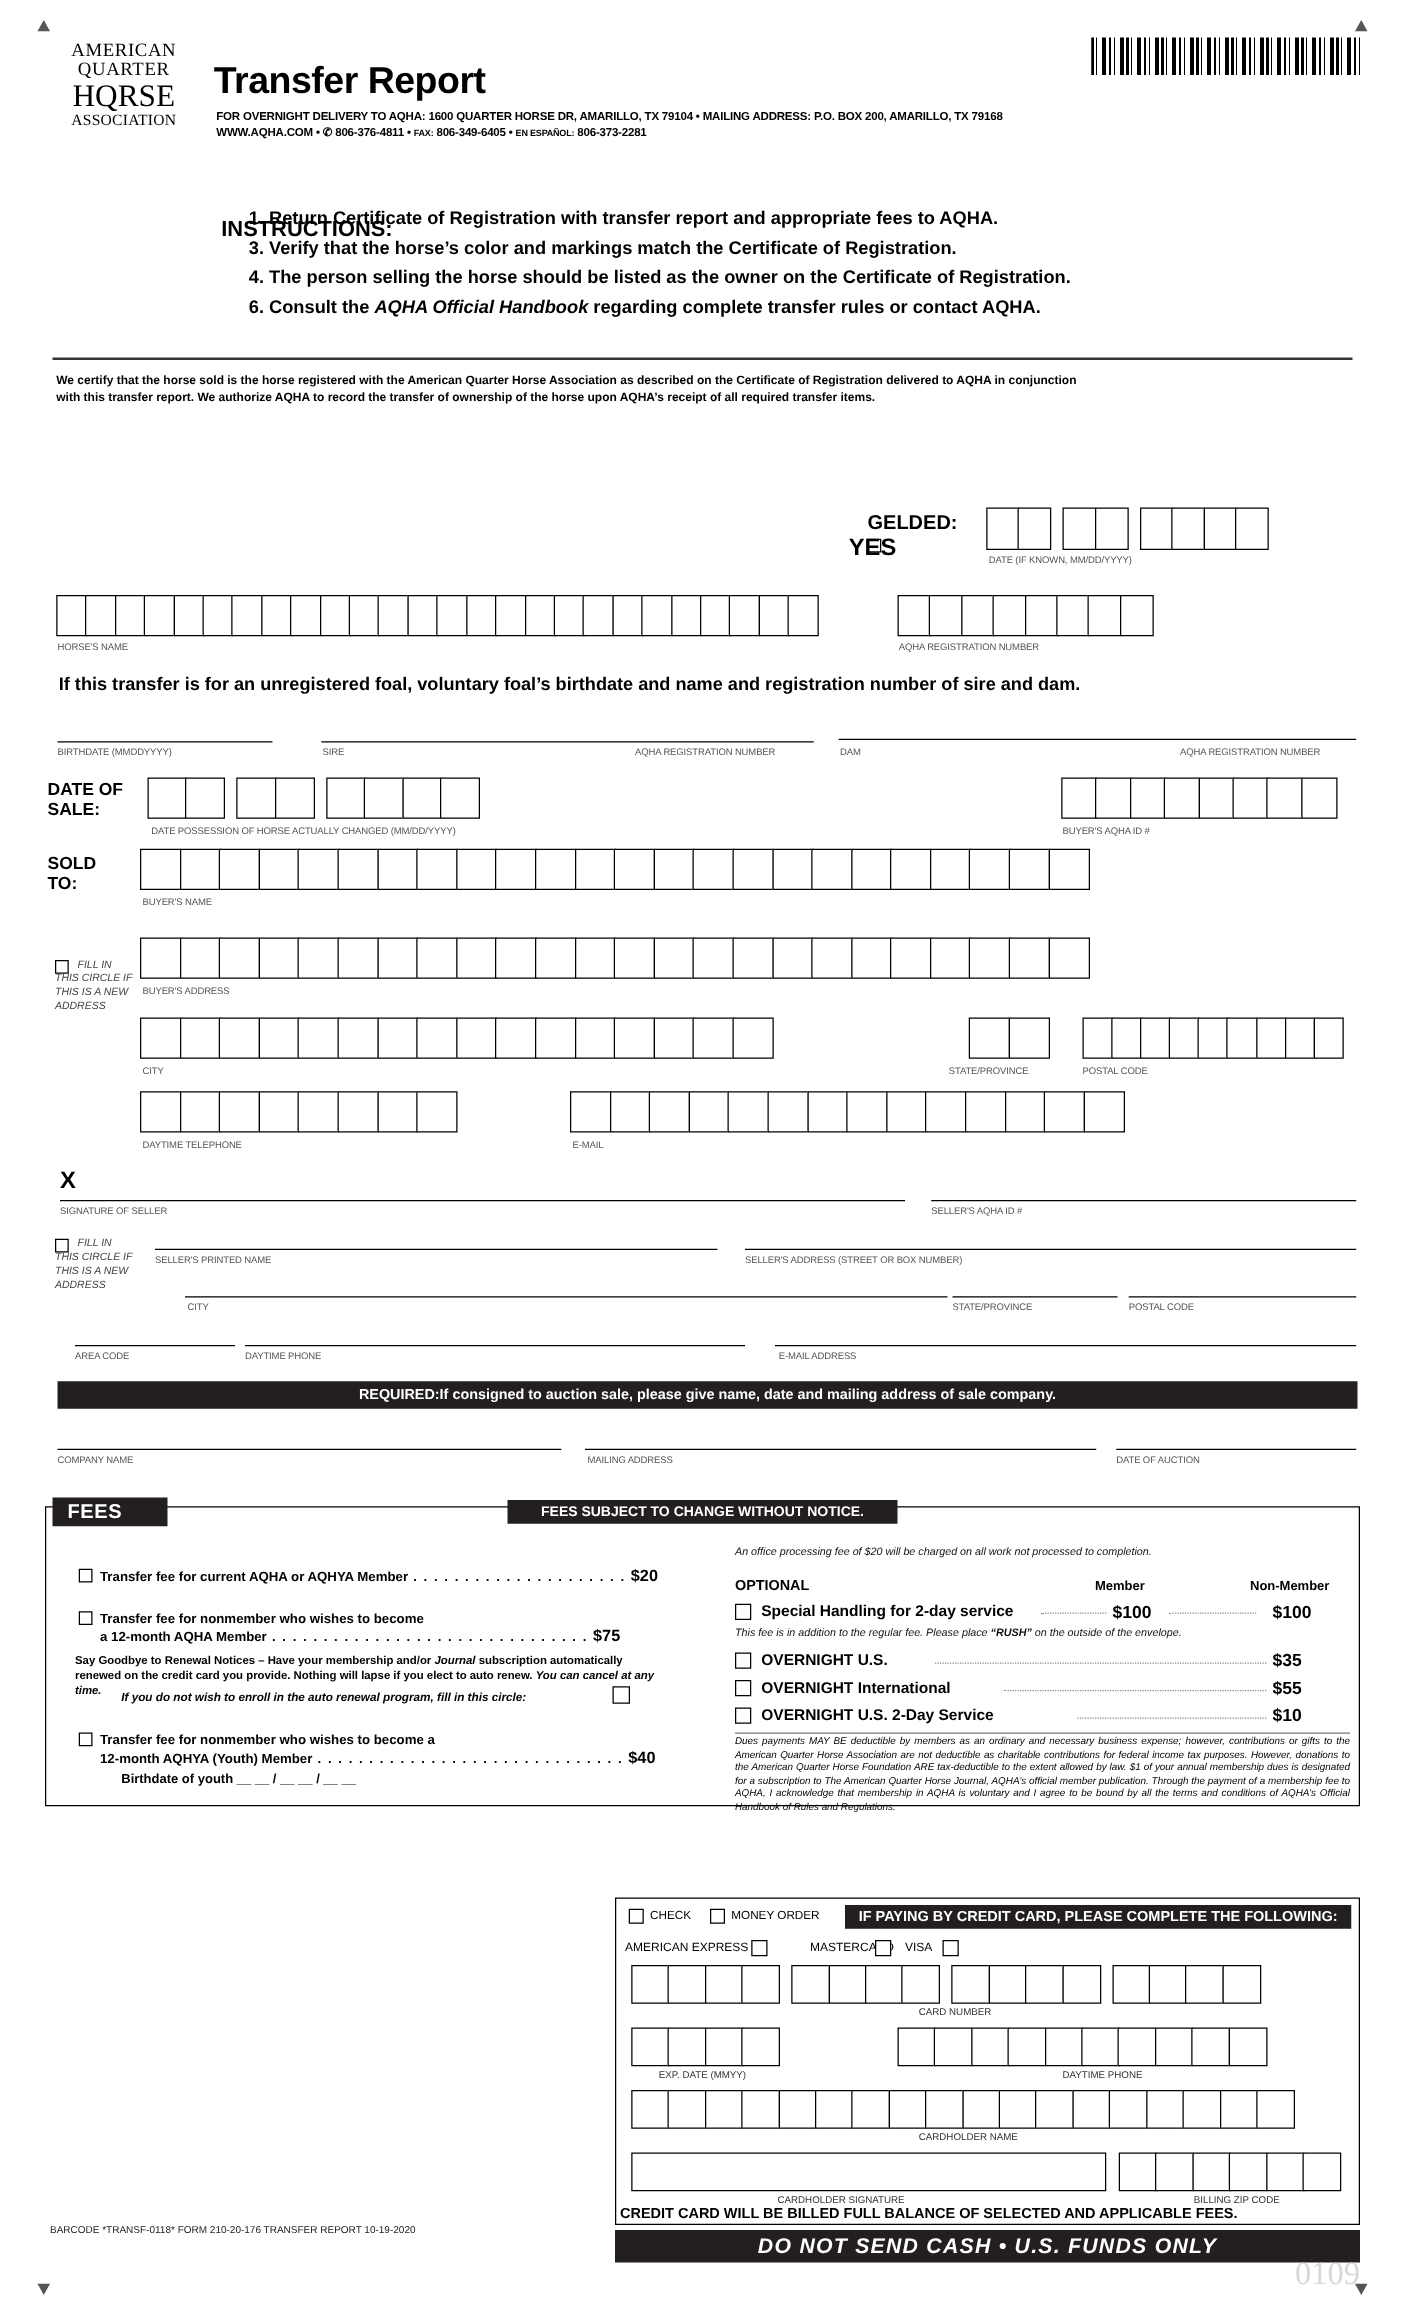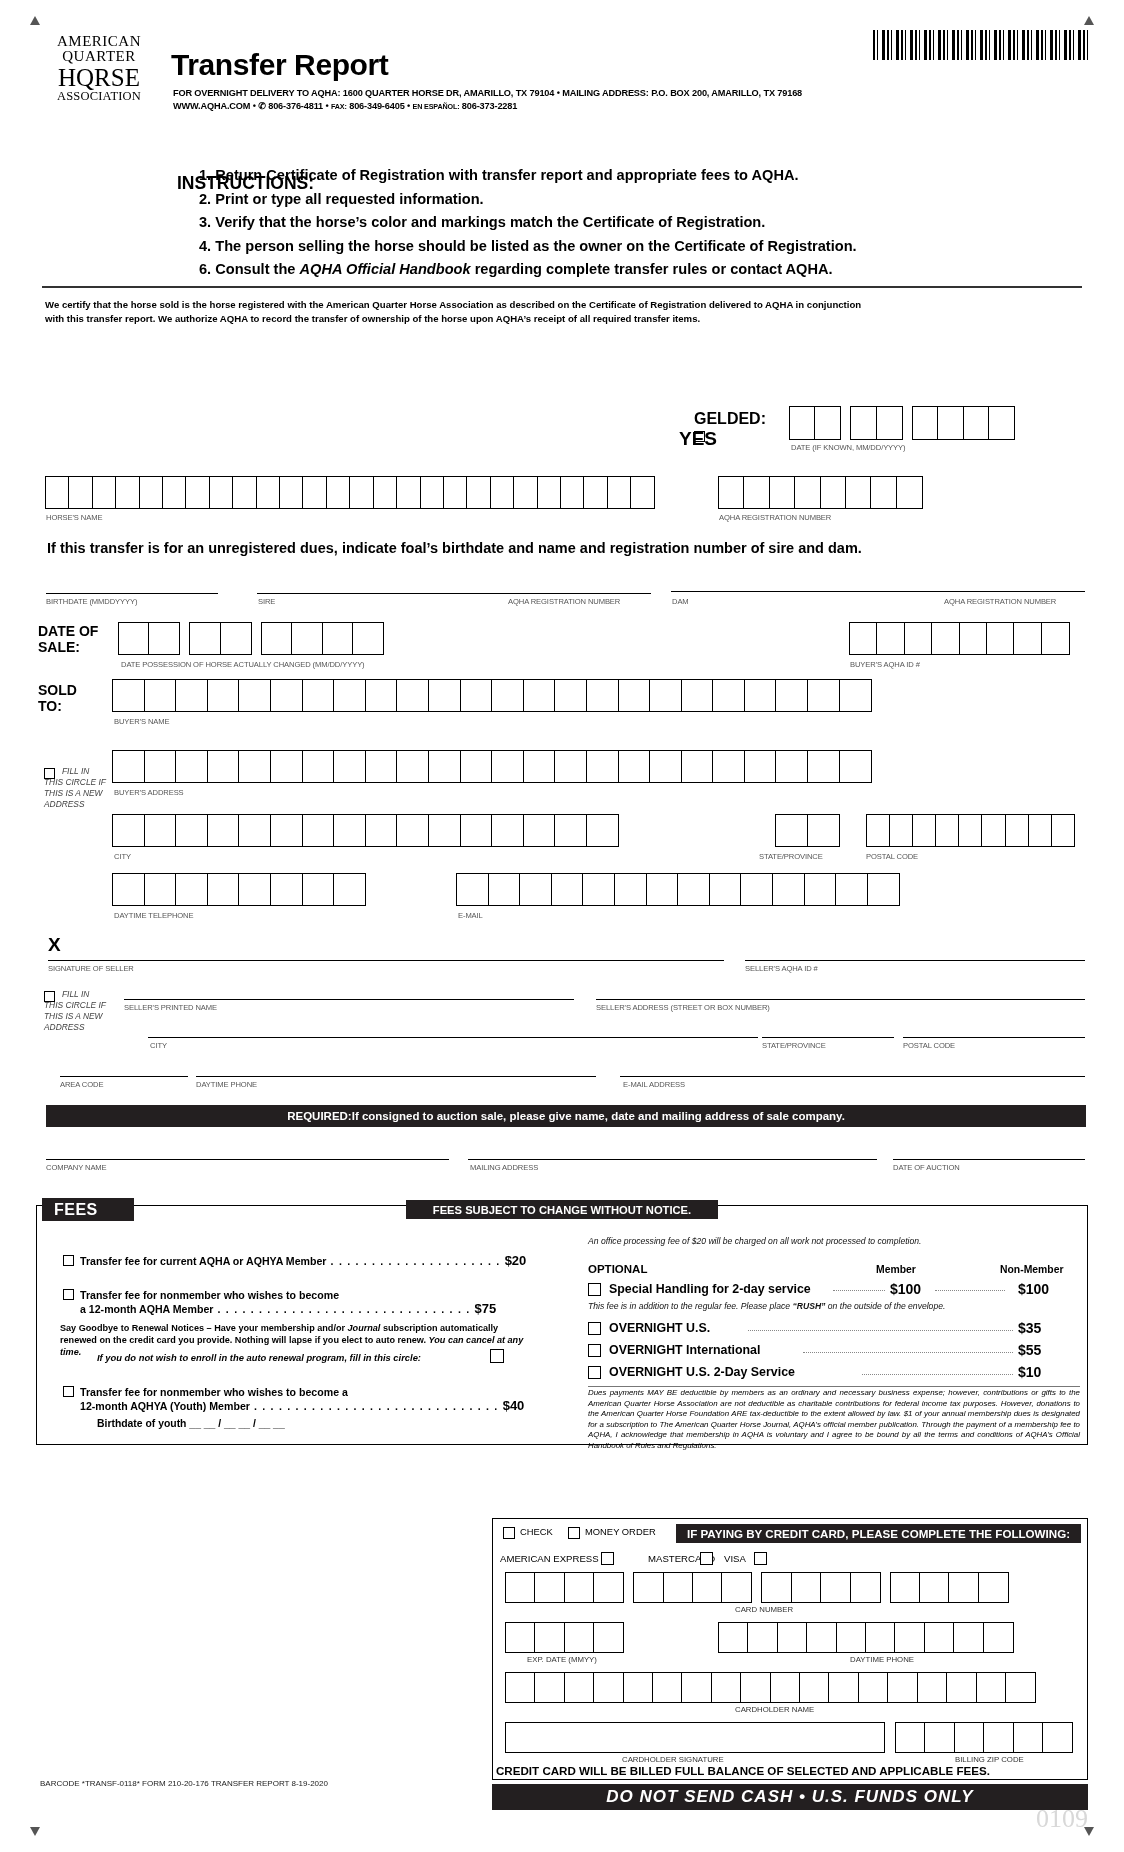--- a/index.html
+++ b/index.html
@@ -127,21 +127,20 @@
     <span class="sm">FAX:</span>
     <span>806-349-6405</span>
     <span> • </span>
     <span class="sm">EN ESPAÑOL:</span>
     <span>806-373-2281</span>
   </div>
 
   <div class="instr-h">INSTRUCTIONS:</div>
   <div class="instr-list">
     <div>1. Return Certificate of Registration with transfer report and appropriate fees to AQHA.</div>
-    <div>2. Print or type all requested information.</div>
     <div>3. Verify that the horse’s color and markings match the Certificate of Registration.</div>
     <div>4. The person selling the horse should be listed as the owner on the Certificate of Registration.</div>
     <div>
       <span>6. Consult the </span><i>AQHA Official Handbook</i><span> regarding complete transfer rules or contact AQHA.</span>
     </div>
   </div>
 
   <div class="rule"></div>
   <div class="certify">We certify that the horse sold is the horse registered with the American Quarter Horse Association as described on the Certificate of Registration delivered to AQHA in conjunction with this transfer report. We authorize AQHA to record the transfer of ownership of the horse upon AQHA’s receipt of all required transfer items.</div>
 
@@ -201,21 +200,21 @@
       <div class="bx" style="width:27px;height:33px;"></div>
       <div class="bx" style="width:27px;height:33px;"></div>
     <div class="bx" style="width:27px;height:33px;"></div>
       <div class="bx" style="width:27px;height:33px;"></div>
       <div class="bx" style="width:27px;height:33px;"></div>
     <div class="bx" style="width:27px;height:33px;"></div>
       <div class="bx" style="width:27px;height:33px;"></div>
   </div>
   <div class="lbl" style="left:719px; top:513px;">AQHA REGISTRATION NUMBER</div>
 
-  <div style="position:absolute; left:47px; top:540px; font-size:14.5px; font-weight:bold;">If this transfer is for an unregistered dues, indicate foal’s birthdate and name and registration number of sire and dam.</div>
+  <div style="position:absolute; left:47px; top:540px; font-size:14.5px; font-weight:bold;">If this transfer is for an unregistered foal, voluntary foal’s birthdate and name and registration number of sire and dam.</div>
 
   <div class="line" style="left:46px; top:593px; width:172px;"></div>
   <div class="lbl" style="left:46px; top:597px;">BIRTHDATE (MMDDYYYY)</div>
 
   <div class="line" style="left:257px; top:593px; width:394px;"></div>
   <div class="lbl" style="left:258px; top:597px;">SIRE</div>
   <div class="lbl" style="left:508px; top:597px;">AQHA REGISTRATION NUMBER</div>
 
   <div class="line" style="left:671px; top:591px; width:414px;"></div>
   <div class="lbl" style="left:672px; top:597px;">DAM</div>
@@ -594,16 +593,16 @@
       <div class="bx" style="width:31px;height:31px;"></div>
     <div class="bx" style="width:31px;height:31px;"></div>
       <div class="bx" style="width:31px;height:31px;"></div>
       <div class="bx" style="width:31px;height:31px;"></div>
   </div>
   <div class="ccLbl" style="left:955px; top:1755px;">BILLING ZIP CODE</div>
 
   <div class="footNote">CREDIT CARD WILL BE BILLED FULL BALANCE OF SELECTED AND APPLICABLE FEES.</div>
   <div class="footBanner">DO NOT SEND CASH • U.S. FUNDS ONLY</div>
 
-  <div class="barcodeFoot">BARCODE *TRANSF-0118*   FORM 210-20-176 TRANSFER REPORT 8-19-2020</div>
+  <div class="barcodeFoot">BARCODE *TRANSF-0118*   FORM 210-20-176 TRANSFER REPORT 10-19-2020</div>
   <div class="wm">0109</div>
 
 </div>
 
 </body></html>

